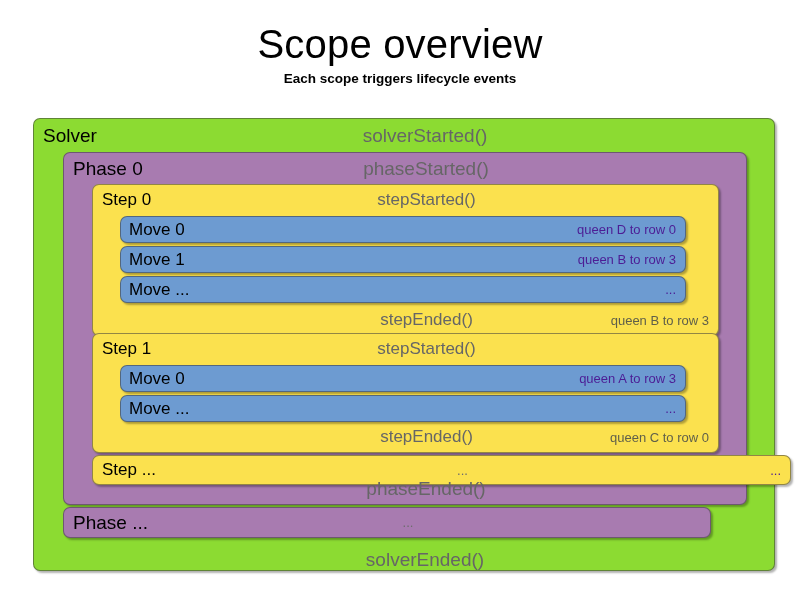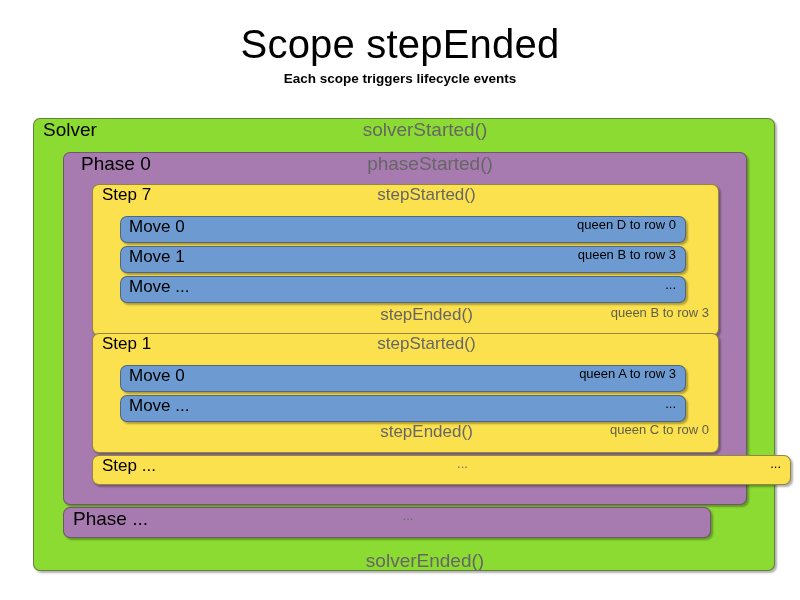--- a/index.html
+++ b/index.html
@@ -39,20 +39,21 @@
     position: relative;
     box-sizing: border-box;
     border-radius: 7px;
     border: 1px solid rgba(60,60,60,0.55);
     box-shadow: 2px 2px 2px rgba(0,0,0,0.30);
   }
 
   .row {
     position: relative;
     display: flex;
+    align-items: center;
     box-sizing: border-box;
   }
 
   
   .scope-label {
     font-size: 19px;
     color: #000000;
     white-space: nowrap;
     z-index: 2;
   }
@@ -77,21 +78,21 @@
   }
   .event.tiny {
     font-size: 13px;
     color: #6d6d6d;
   }
 
   
   .detail {
     position: absolute;
     right: 9px;
-    color: #000000;
+    color: #4c1d95;
     font-size: 13px;
     white-space: nowrap;
     z-index: 2;
   }
   .detail.dark {
     color: #5f5f4a;
   }
 
   
   #solver-box {
@@ -116,21 +117,20 @@
   }
 
   
   #phase0-box {
     position: absolute;
     left: 29px;
     top: 33px;
     width: 684px;
     height: 353px;
     background: #A87BB0;
-    padding-left: 8px;
   }
   #phase0-header {
     height: 31px;
     padding-left: 9px;
   }
   #phase0-footer {
     position: absolute;
     left: 0;
     right: 0;
     bottom: 0;
@@ -193,42 +193,42 @@
     width: 648px;
     height: 31px;
     background: #A87BB0;
     padding-left: 9px;
   }
 </style>
 </head>
 <body>
 
 <div id="title-block">
-  <div id="page-title">Scope stepEnded</div>
+  <div id="page-title">Scope overview</div>
   <div id="page-subtitle">Each scope triggers lifecycle events</div>
 </div>
 
 <div id="solver-box" class="scope">
 
   <div id="solver-header" class="row">
     <span class="scope-label">Solver</span>
     <span class="event">solverStarted()</span>
   </div>
 
   <div id="phase0-box" class="scope">
 
     <div id="phase0-header" class="row">
       <span class="scope-label">Phase 0</span>
       <span class="event">phaseStarted()</span>
     </div>
 
     <div id="step0-box" class="scope step-box">
 
       <div class="step-header row">
-        <span class="scope-label small">Step 7</span>
+        <span class="scope-label small">Step 0</span>
         <span class="event small">stepStarted()</span>
       </div>
 
       <div class="scope move-box row" style="top:31px;">
         <span class="move-label">Move 0</span>
         <span class="detail">queen D to row 0</span>
       </div>
 
       <div class="scope move-box row" style="top:61px;">
         <span class="move-label">Move 1</span>
@@ -268,20 +268,23 @@
         <span class="detail dark">queen C to row 0</span>
       </div>
     </div>
 
     <div id="step-ellipsis-box" class="scope row">
       <span class="scope-label small">Step ...</span>
       <span class="event tiny">...</span>
       <span class="detail">...</span>
     </div>
 
+    <div id="phase0-footer" class="row">
+      <span class="event">phaseEnded()</span>
+    </div>
   </div>
 
   <div id="phase-ellipsis-box" class="scope row">
     <span class="scope-label">Phase ...</span>
     <span class="event tiny">...</span>
   </div>
 
   <div id="solver-footer" class="row">
     <span class="event">solverEnded()</span>
   </div>

